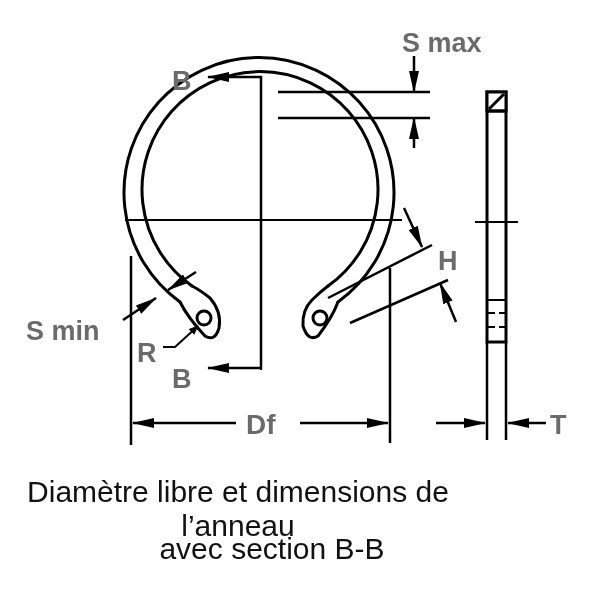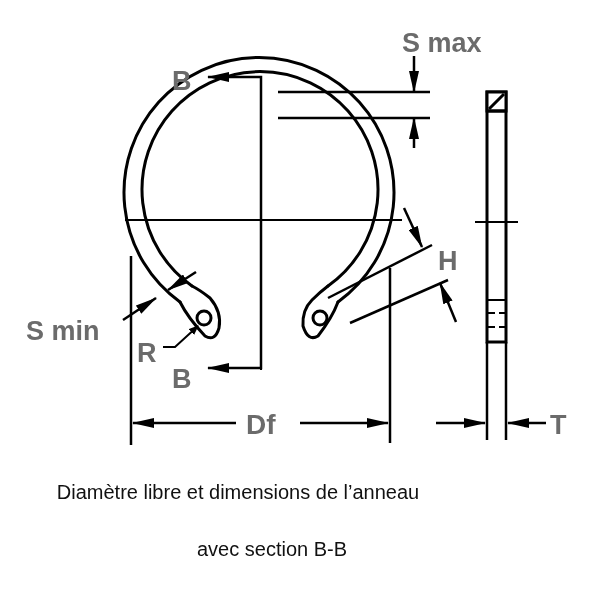--- a/index.html
+++ b/index.html
@@ -1,19 +1,19 @@
 <!DOCTYPE html>
 <html><head>
 <meta charset="utf-8">
 <style>
   html, body { margin:0; padding:0; background:#ffffff; }
   body { width:600px; height:600px; position:relative; overflow:hidden; font-family:"Liberation Sans", sans-serif; }
   svg { position:absolute; left:0; top:0; }
   .lbl { font-family:"Liberation Sans", sans-serif; font-weight:bold; fill:#6b6b6b; }
-  .caption { position:absolute; left:0; width:476px; text-align:center; font-family:"Liberation Sans", sans-serif; font-size:20px; color:#111; line-height:34px; }
+  .caption { position:absolute; left:0; width:476px; text-align:center; font-family:"Liberation Sans", sans-serif; font-size:30px; color:#111; line-height:34px; }
 </style>
 </head>
 <body>
 
 <svg width="600" height="470" viewBox="0 0 600 470">
   <defs>
     <marker id="ah" markerWidth="10" markerHeight="8" refX="9" refY="4" orient="auto" markerUnits="userSpaceOnUse">
       <path d="M0,0 L10,4 L0,8 z" fill="#000"></path>
     </marker>
     <marker id="ahL" markerWidth="22" markerHeight="10" refX="21" refY="5" orient="auto" markerUnits="userSpaceOnUse">

